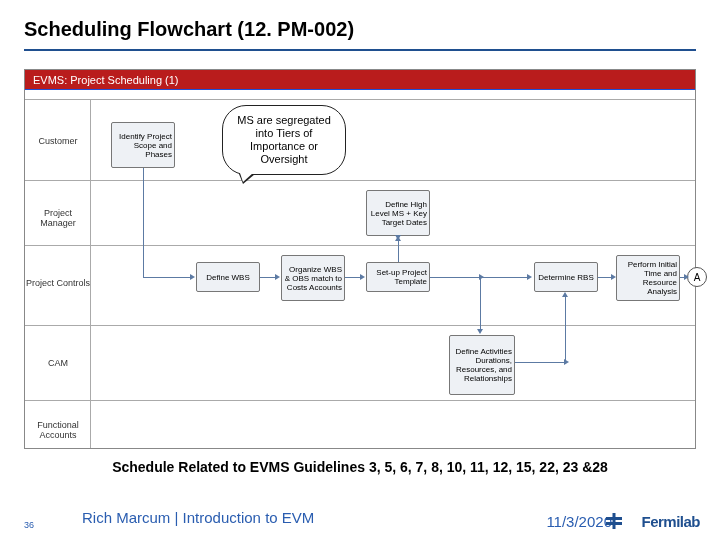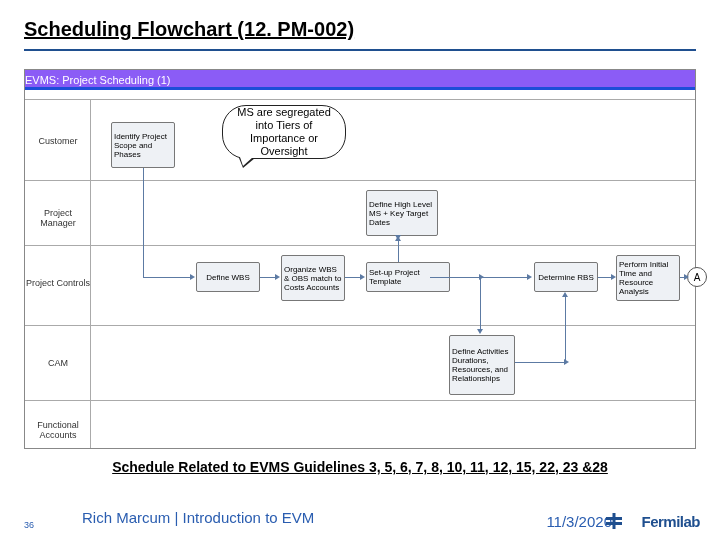--- a/index.html
+++ b/index.html
@@ -1,35 +1,35 @@
 <!DOCTYPE html>
 <html><head>
 <meta charset="utf-8">
 <style>
   * { box-sizing: border-box; margin: 0; padding: 0; }
   html, body { width: 720px; height: 540px; font-family: Arial, Helvetica, sans-serif; background: #fff; color: #000; }
-  .slide { position: relative; width: 720px; height: 540px; padding: 18px 24px 40px 24px; text-decoration: underline; }
+  .slide { position: relative; width: 720px; height: 540px; padding: 18px 24px 40px 24px; }
   .title { font-size: 20px; font-weight: bold; padding-bottom: 6px; }
   .rule { border: none; border-top: 2px solid #1f4f8f; margin-top: 2px; margin-bottom: 18px; }
   .chart { position: relative; width: 100%; height: 380px; border: 1px solid #888; background: #fff; margin: 0 auto; }
-  .chart-header { position: absolute; top: 0; left: 0; right: 0; height: 20px; background: #8b5cf6; color: #fff; font-size: 11px; line-height: 20px; border-bottom: 3px solid #1d4ed8; }
+  .chart-header { position: absolute; top: 0; left: 0; right: 0; height: 20px; background: #b91c1c; color: #fff; font-size: 11px; line-height: 20px; padding-left: 8px; border-bottom: 1px solid #1d4ed8; }
   .chart-strip { position: absolute; top: 20px; left: 0; right: 0; height: 10px; background: #fff; border-bottom: 1px solid #aaa; }
   .lanes { position: absolute; top: 30px; left: 0; bottom: 0; width: 66px; border-right: 1px solid #aaa; }
   .lane-label { position: absolute; left: 0; width: 66px; font-size: 9px; line-height: 10px; text-align: center; color: #333; }
   .lane-line { position: absolute; left: 0; right: 0; border-top: 1px solid #aaa; }
   .canvas { position: absolute; top: 30px; left: 66px; right: 0; bottom: 0; }
-  .proc { position: absolute; border: 1px solid #777; background: #eef1f5; font-size: 8px; line-height: 9px; text-align: left; display: flex; align-items: center; justify-content: center; padding: 2px; border-radius: 2px; }
+  .proc { position: absolute; border: 1px solid #777; background: #eef1f5; font-size: 8px; line-height: 9px; text-align: right; display: flex; align-items: center; justify-content: center; padding: 2px; border-radius: 2px; }
   .connector-a { position: absolute; width: 20px; height: 20px; border: 1px solid #555; border-radius: 50%; background: #fff; font-size: 10px; text-align: center; line-height: 20px; }
   .arrow { position: absolute; background: #5c7aa3; }
   .arrow.h { height: 1px; }
   .arrow.v { width: 1px; }
   .arrow.h::after { content: ""; position: absolute; right: -4px; top: -3px; border-left: 5px solid #5c7aa3; border-top: 3.5px solid transparent; border-bottom: 3.5px solid transparent; }
   .arrow.v.down::after { content: ""; position: absolute; bottom: -4px; left: -3px; border-top: 5px solid #5c7aa3; border-left: 3.5px solid transparent; border-right: 3.5px solid transparent; }
   .arrow.v.up::after { content: ""; position: absolute; top: -4px; left: -3px; border-bottom: 5px solid #5c7aa3; border-left: 3.5px solid transparent; border-right: 3.5px solid transparent; }
-  .callout { position: absolute; background: #fff; border: 1px solid #222; border-radius: 24px; font-size: 11px; line-height: 13px; text-align: center; padding: 0 10px; }
+  .callout { position: absolute; background: #fff; border: 1px solid #222; border-radius: 24px; font-size: 11px; line-height: 13px; text-align: center; padding: 8px 10px; }
   .callout::after { content: ""; position: absolute; left: 16px; bottom: -10px; width: 0; height: 0; border-top: 10px solid #222; border-left: 4px solid transparent; border-right: 12px solid transparent; }
   .callout::before { content: ""; position: absolute; left: 17px; bottom: -8px; width: 0; height: 0; border-top: 9px solid #fff; border-left: 3px solid transparent; border-right: 10px solid transparent; z-index: 1; }
   .caption { text-align: center; font-size: 14px; font-weight: bold; margin-top: 10px; }
   .footer { position: absolute; left: 0; right: 0; bottom: 10px; height: 20px; }
   .pagenum { position: absolute; left: 24px; bottom: 0; font-size: 9px; color: #2a5db0; }
   .presenter { position: absolute; left: 66px; bottom: 4px; font-size: 15px; color: #2a5db0; padding-left: 16px; }
   .date { position: absolute; right: 108px; bottom: 0; font-size: 15px; color: #2a5db0; }
   .logo { position: absolute; right: 20px; bottom: -5px; height: 28px; display: flex; align-items: center; gap: 17px; }
   .logo-text { font-size: 15px; font-weight: bold; color: #1f4f8f; letter-spacing: -0.5px; }
   .logo-mark { width: 20px; height: 20px; position: relative; }
@@ -56,25 +56,25 @@
       <div class="lane-label" style="top:108px">Project Manager</div>
       <div class="lane-label" style="top:178px">Project Controls</div>
       <div class="lane-label" style="top:258px">CAM</div>
       <div class="lane-label" style="top:320px">Functional Accounts</div>
     </div>
 
     <div class="canvas">
 
       <div class="proc" style="left:20px; top:22px; width:64px; height:46px">Identify Project Scope and Phases</div>
 
-      <div class="proc" style="left:275px; top:90px; width:72px; height:46px">Define High Level MS + Key Target Dates</div>
+      <div class="proc" style="left:275px; top:90px; width:64px; height:46px">Define High Level MS + Key Target Dates</div>
 
       <div class="proc" style="left:105px; top:162px; width:64px; height:30px">Define WBS</div>
       <div class="proc" style="left:190px; top:155px; width:64px; height:46px">Organize WBS &amp; OBS match to Costs Accounts</div>
-      <div class="proc" style="left:275px; top:162px; width:84px; height:30px">Set-up Project Template</div>
+      <div class="proc" style="left:275px; top:162px; width:64px; height:30px">Set-up Project Template</div>
       <div class="proc" style="left:525px; top:155px; width:64px; height:46px">Perform Initial Time and Resource Analysis</div>
       <div class="proc" style="left:443px; top:162px; width:64px; height:30px">Determine RBS</div>
       <div class="connector-a" style="left:596px; top:167px">A</div>
 
       <div class="proc" style="left:358px; top:235px; width:66px; height:60px">Define Activities Durations, Resources, and Relationships</div>
 
       <div class="arrow v" style="left:52px; top:68px; height:109px"></div>
       <div class="arrow h" style="left:52px; top:177px; width:48px"></div>
 
       <div class="arrow h" style="left:169px; top:177px; width:16px"></div>

